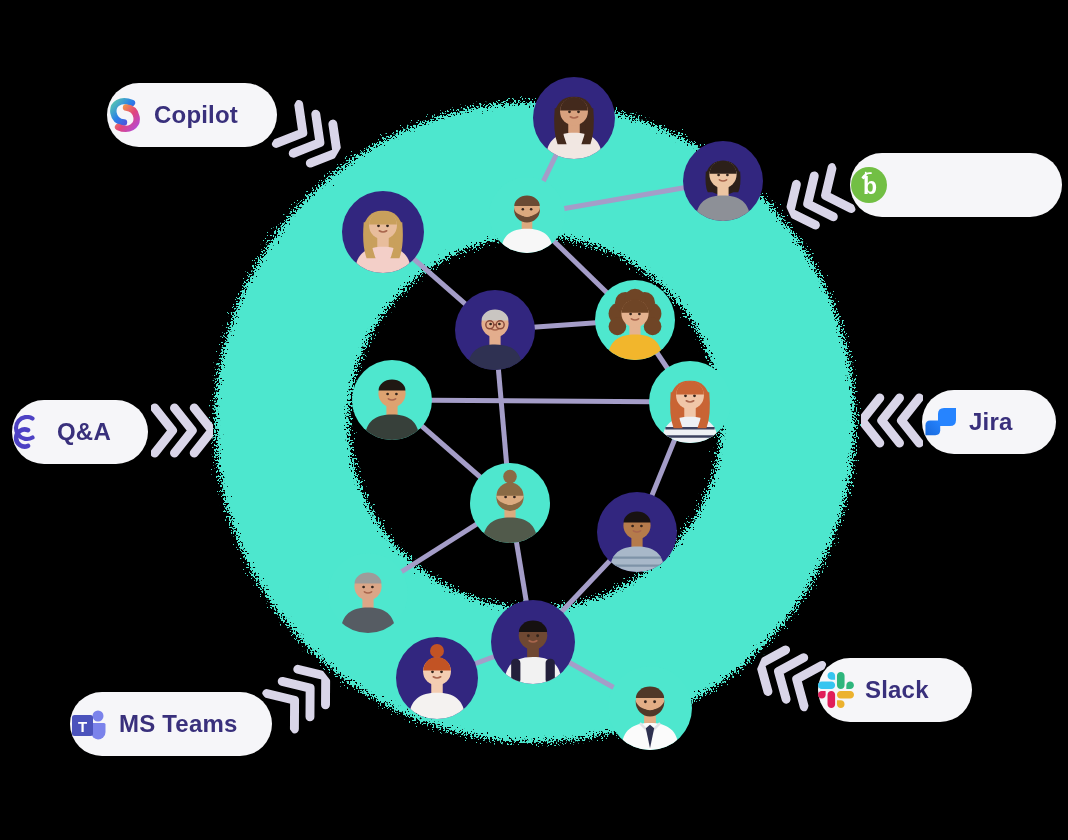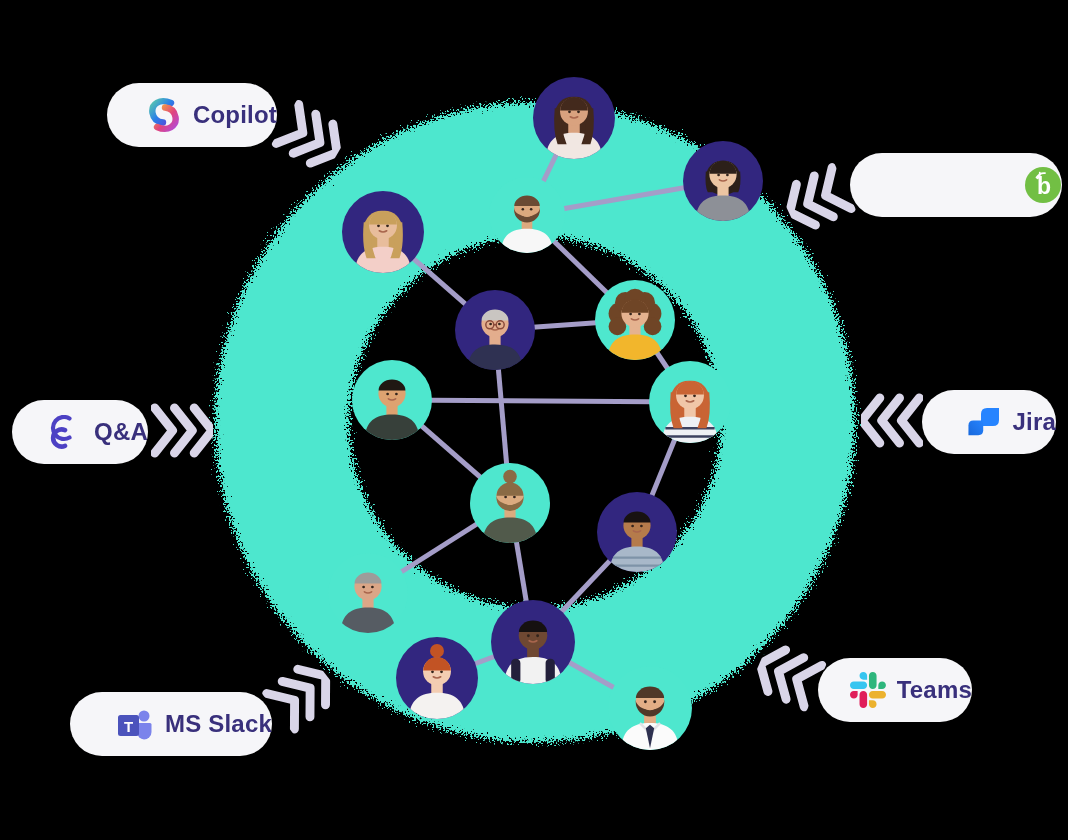--- a/index.html
+++ b/index.html
@@ -10,21 +10,21 @@
   html,body{margin:0;padding:0}
   body{
     width:1068px;height:840px;background:#000;overflow:hidden;
     font-family:"Liberation Sans",sans-serif;
   }
   .scene{position:relative;width:1068px;height:840px}
   #net-svg{position:absolute;left:0;top:0}
   .avatar{position:absolute;border-radius:50%;overflow:hidden}
   .avatar svg{display:block}
   .badge{
-    position:absolute;display:flex;align-items:center;justify-content:flex-end;
+    position:absolute;display:flex;align-items:center;justify-content:flex-start;
     gap:11px;background:var(--badge-bg);border-radius:999px;height:64px;
   }
   .blabel{
     font-weight:700;font-size:24px;color:var(--badge-text);
     letter-spacing:.2px;white-space:nowrap;
   }
   .bicon{display:flex;align-items:center;justify-content:center}
   .chev{position:absolute}
   .chev polyline{
     fill:none;stroke:var(--chev);stroke-width:9.5;
@@ -318,33 +318,33 @@
 
   <div class="badge" style="left:70px;top:692px;width:202px">
     <span class="bicon">
       <svg width="38" height="38" viewBox="0 0 38 38">
         <circle cx="28" cy="11" r="5.5" fill="#7B83EB"></circle>
         <path d="M21 18 h13 a1.5 1.5 0 0 1 1.5 1.5 V27 a7.5 7.5 0 0 1 -7.5 7.5 a7.5 7.5 0 0 1 -7 -7 Z" fill="#7B83EB"></path>
         <rect x="2" y="10" width="21" height="21" rx="2.5" fill="#4B53BC"></rect>
         <text x="12.5" y="26.5" font-size="15" font-weight="700" fill="#FFFFFF" text-anchor="middle" font-family="Liberation Sans, sans-serif">T</text>
       </svg>
     </span>
-    <span class="blabel">MS Slack</span>
+    <span class="blabel">MS Teams</span>
   </div>
 
   <div class="badge" style="left:818px;top:658px;width:154px">
     <span class="bicon">
       <svg width="36" height="36" viewBox="0 0 46.5 46.5">
         <path fill="#E01E5A" d="M9.9 29.4 c0 2.7 -2.2 4.9 -4.9 4.9 C2.2 34.3 0 32.1 0 29.4 c0 -2.7 2.2 -4.9 4.9 -4.9 h4.9 z M12.3 29.4 c0 -2.7 2.2 -4.9 4.9 -4.9 c2.7 0 4.9 2.2 4.9 4.9 v12.2 c0 2.7 -2.2 4.9 -4.9 4.9 c-2.7 0 -4.9 -2.2 -4.9 -4.9 z"></path>
         <path fill="#36C5F0" d="M17.2 9.9 c-2.7 0 -4.9 -2.2 -4.9 -4.9 c0 -2.7 2.2 -4.9 4.9 -4.9 c2.7 0 4.9 2.2 4.9 4.9 v4.9 z M17.2 12.3 c2.7 0 4.9 2.2 4.9 4.9 c0 2.7 -2.2 4.9 -4.9 4.9 H4.9 C2.2 22.1 0 19.9 0 17.2 c0 -2.7 2.2 -4.9 4.9 -4.9 z"></path>
         <path fill="#2EB67D" d="M36.6 17.2 c0 -2.7 2.2 -4.9 4.9 -4.9 c2.7 0 4.9 2.2 4.9 4.9 c0 2.7 -2.2 4.9 -4.9 4.9 h-4.9 z M34.3 17.2 c0 2.7 -2.2 4.9 -4.9 4.9 c-2.7 0 -4.9 -2.2 -4.9 -4.9 V4.9 c0 -2.7 2.2 -4.9 4.9 -4.9 c2.7 0 4.9 2.2 4.9 4.9 z"></path>
         <path fill="#ECB22E" d="M29.4 36.6 c2.7 0 4.9 2.2 4.9 4.9 c0 2.7 -2.2 4.9 -4.9 4.9 c-2.7 0 -4.9 -2.2 -4.9 -4.9 v-4.9 z M29.4 34.3 c-2.7 0 -4.9 -2.2 -4.9 -4.9 c0 -2.7 2.2 -4.9 4.9 -4.9 h12.2 c2.7 0 4.9 2.2 4.9 4.9 c0 2.7 -2.2 4.9 -4.9 4.9 z"></path>
       </svg>
     </span>
-    <span class="blabel">Teams</span>
+    <span class="blabel">Slack</span>
   </div>
 
   <svg class="chev" style="left:280px;top:110px;transform:rotate(30deg)" width="62" height="55" viewBox="0 0 66 58">
     <polyline points="4,5 23,29 4,53"></polyline>
       <polyline points="25,5 44,29 25,53"></polyline>
       <polyline points="46,5 65,29 46,53"></polyline>
   </svg>
   <svg class="chev" style="left:786px;top:172px;transform:rotate(155deg)" width="62" height="55" viewBox="0 0 66 58">
     <polyline points="4,5 23,29 4,53"></polyline>
       <polyline points="25,5 44,29 25,53"></polyline>

